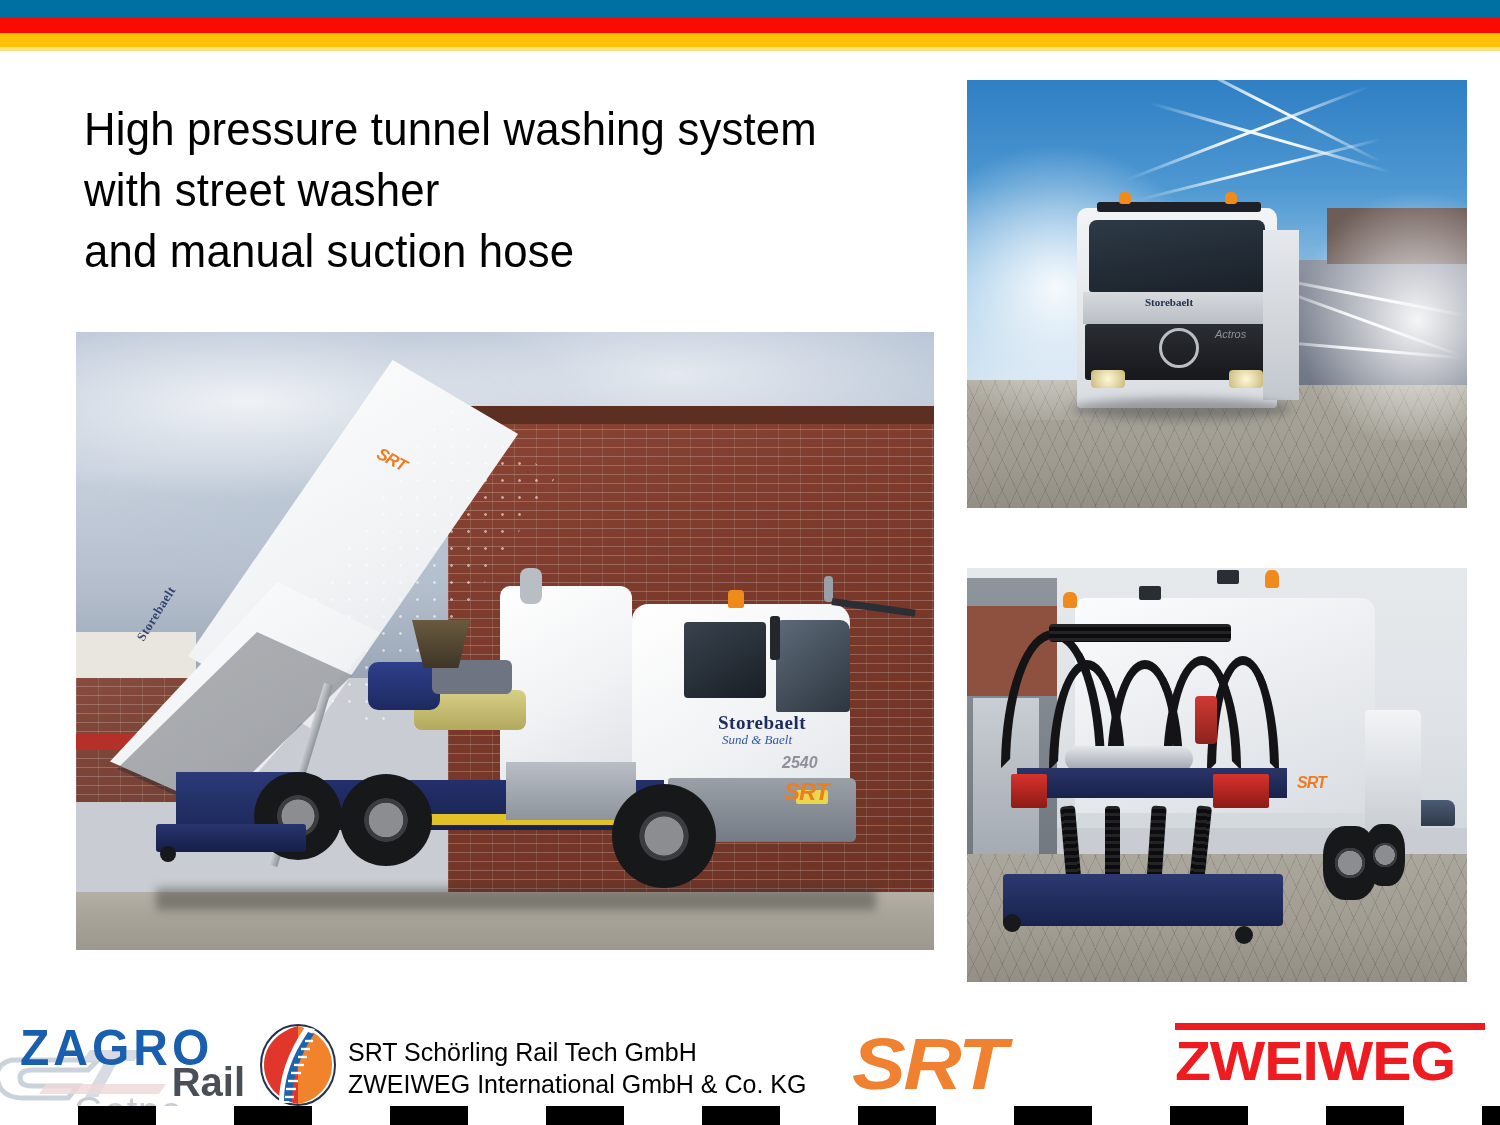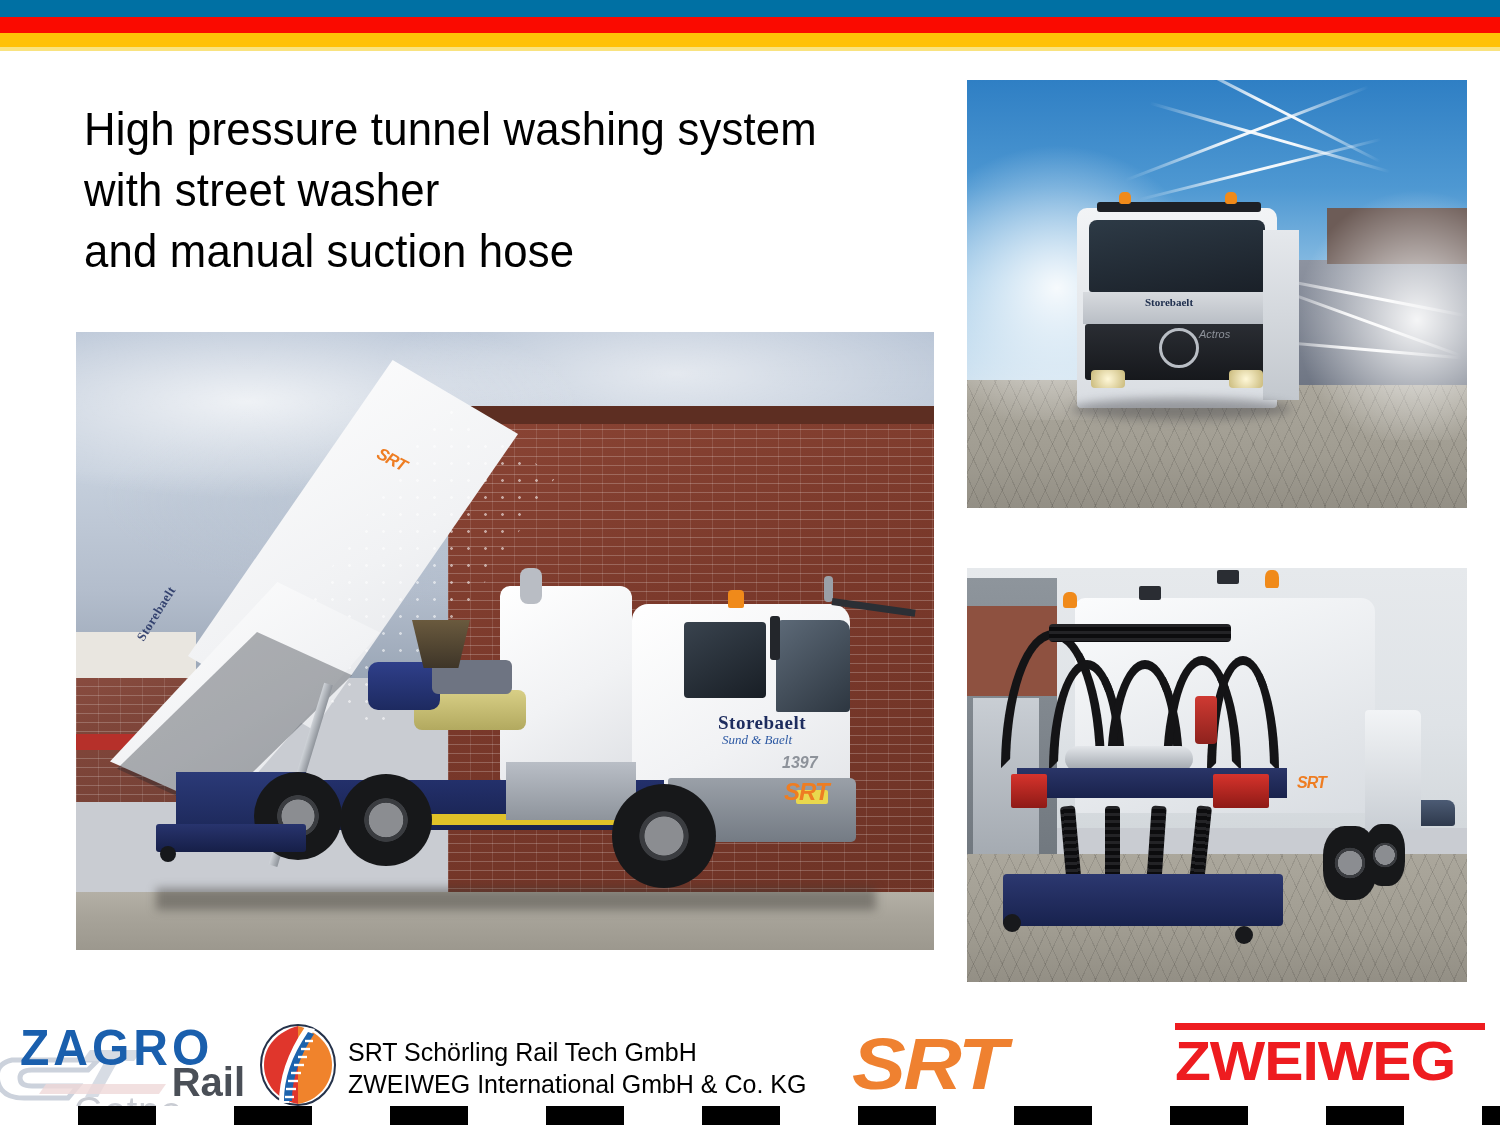--- a/index.html
+++ b/index.html
@@ -310,21 +310,21 @@
 
   <div class="ph-layer" style="left:608px; top:290px; width:82px; height:76px; background:linear-gradient(150deg,#39434e,#181e25); border-radius:4px;"></div>
 
   <div class="ph-layer" style="left:694px; top:284px; width:10px; height:44px; background:#23262b; border-radius:3px;"></div>
 
   <div class="ph-layer" style="left:592px; top:446px; width:188px; height:64px; background:linear-gradient(#9aa0a8,#747b84); border-radius:3px 6px 5px 5px;"></div>
   <div class="ph-layer" style="left:720px; top:458px; width:32px; height:14px; background:#e9d84e; border-radius:2px;"></div>
 
   <div class="ph-layer storebaelt" style="left:642px; top:380px; font-size:19px;">Storebaelt</div>
   <div class="ph-layer" style="left:646px; top:400px; font-size:13px; color:#2d59a3; font-family:'Liberation Serif',serif; font-style:italic;">Sund &amp; Baelt</div>
-  <div class="ph-layer" style="left:706px; top:422px; font-size:16px; color:#8d929a; font-style:italic; font-weight:bold;">1397</div>
+  <div class="ph-layer" style="left:706px; top:422px; font-size:16px; color:#8d929a; font-style:italic; font-weight:bold;">2540</div>
   <div class="ph-layer srt-mark" style="left:708px; top:446px; font-size:24px;">SRT</div>
 
   <div class="ph-layer" style="left:652px; top:258px; width:16px; height:18px; background:#f08a1a; border-radius:4px 4px 2px 2px;"></div>
   <div class="ph-layer" style="left:748px; top:244px; width:9px; height:26px; background:#9aa0a8; border-radius:4px;"></div>
   <div class="ph-layer" style="left:756px; top:266px; width:84px; height:7px; background:#2b2f35; transform:rotate(8deg); transform-origin:left center;"></div>
 
   <div class="ph-layer blue-chassis" style="left:150px; top:448px; width:438px; height:50px;"></div>
   <div class="ph-layer" style="left:330px; top:482px; width:250px; height:11px; background:#e0c128; border-radius:3px;"></div>
   <div class="ph-layer" style="left:430px; top:430px; width:130px; height:58px; background:linear-gradient(#b9bec6,#8e949c);"></div>
   <div class="ph-layer" style="left:100px; top:440px; width:130px; height:70px; background:linear-gradient(#2b3a78,#1a2554);"></div>
@@ -358,21 +358,21 @@
 
   <div class="ph-layer" style="left:110px; top:128px; width:200px; height:200px; background:linear-gradient(#f2f4f6,#d9dde2); border-radius:10px 10px 4px 4px;"></div>
 
   <div class="ph-layer" style="left:122px; top:140px; width:176px; height:72px; background:linear-gradient(170deg,#2d3a46,#1a2028); border-radius:8px 8px 3px 3px;"></div>
 
   <div class="ph-layer" style="left:116px; top:212px; width:188px; height:32px; background:linear-gradient(#d7dade,#b9bec5);"></div>
   <div class="ph-layer" style="left:178px; top:216px; font-size:11px; color:#20304f; font-family:'Liberation Serif',serif; font-weight:bold;">Storebaelt</div>
 
   <div class="ph-layer" style="left:118px; top:244px; width:184px; height:56px; background:linear-gradient(#2a2d33,#16181c); border-radius:3px;"></div>
   <div class="ph-layer" style="left:192px; top:248px; width:34px; height:34px; border:3px solid #b9bec5; border-radius:50%;"></div>
-  <div class="ph-layer" style="left:232px; top:248px; font-size:11px; color:#8d929a; font-style:italic;">Actros</div>
+  <div class="ph-layer" style="left:248px; top:248px; font-size:11px; color:#8d929a; font-style:italic;">Actros</div>
 
   <div class="ph-layer" style="left:124px; top:290px; width:34px; height:18px; background:radial-gradient(circle,#fff8d8,#c9b97a); border-radius:4px;"></div>
   <div class="ph-layer" style="left:262px; top:290px; width:34px; height:18px; background:radial-gradient(circle,#fff8d8,#c9b97a); border-radius:4px;"></div>
 
   <div class="ph-layer" style="left:130px; top:122px; width:164px; height:10px; background:#1d2026; border-radius:3px;"></div>
   <div class="ph-layer lamp-orange" style="left:152px; top:112px; width:12px; height:12px;"></div>
   <div class="ph-layer lamp-orange" style="left:258px; top:112px; width:12px; height:12px;"></div>
 
   <div class="ph-layer" style="left:296px; top:150px; width:36px; height:170px; background:linear-gradient(#e5e8ec,#c3c8ce);"></div>
 

